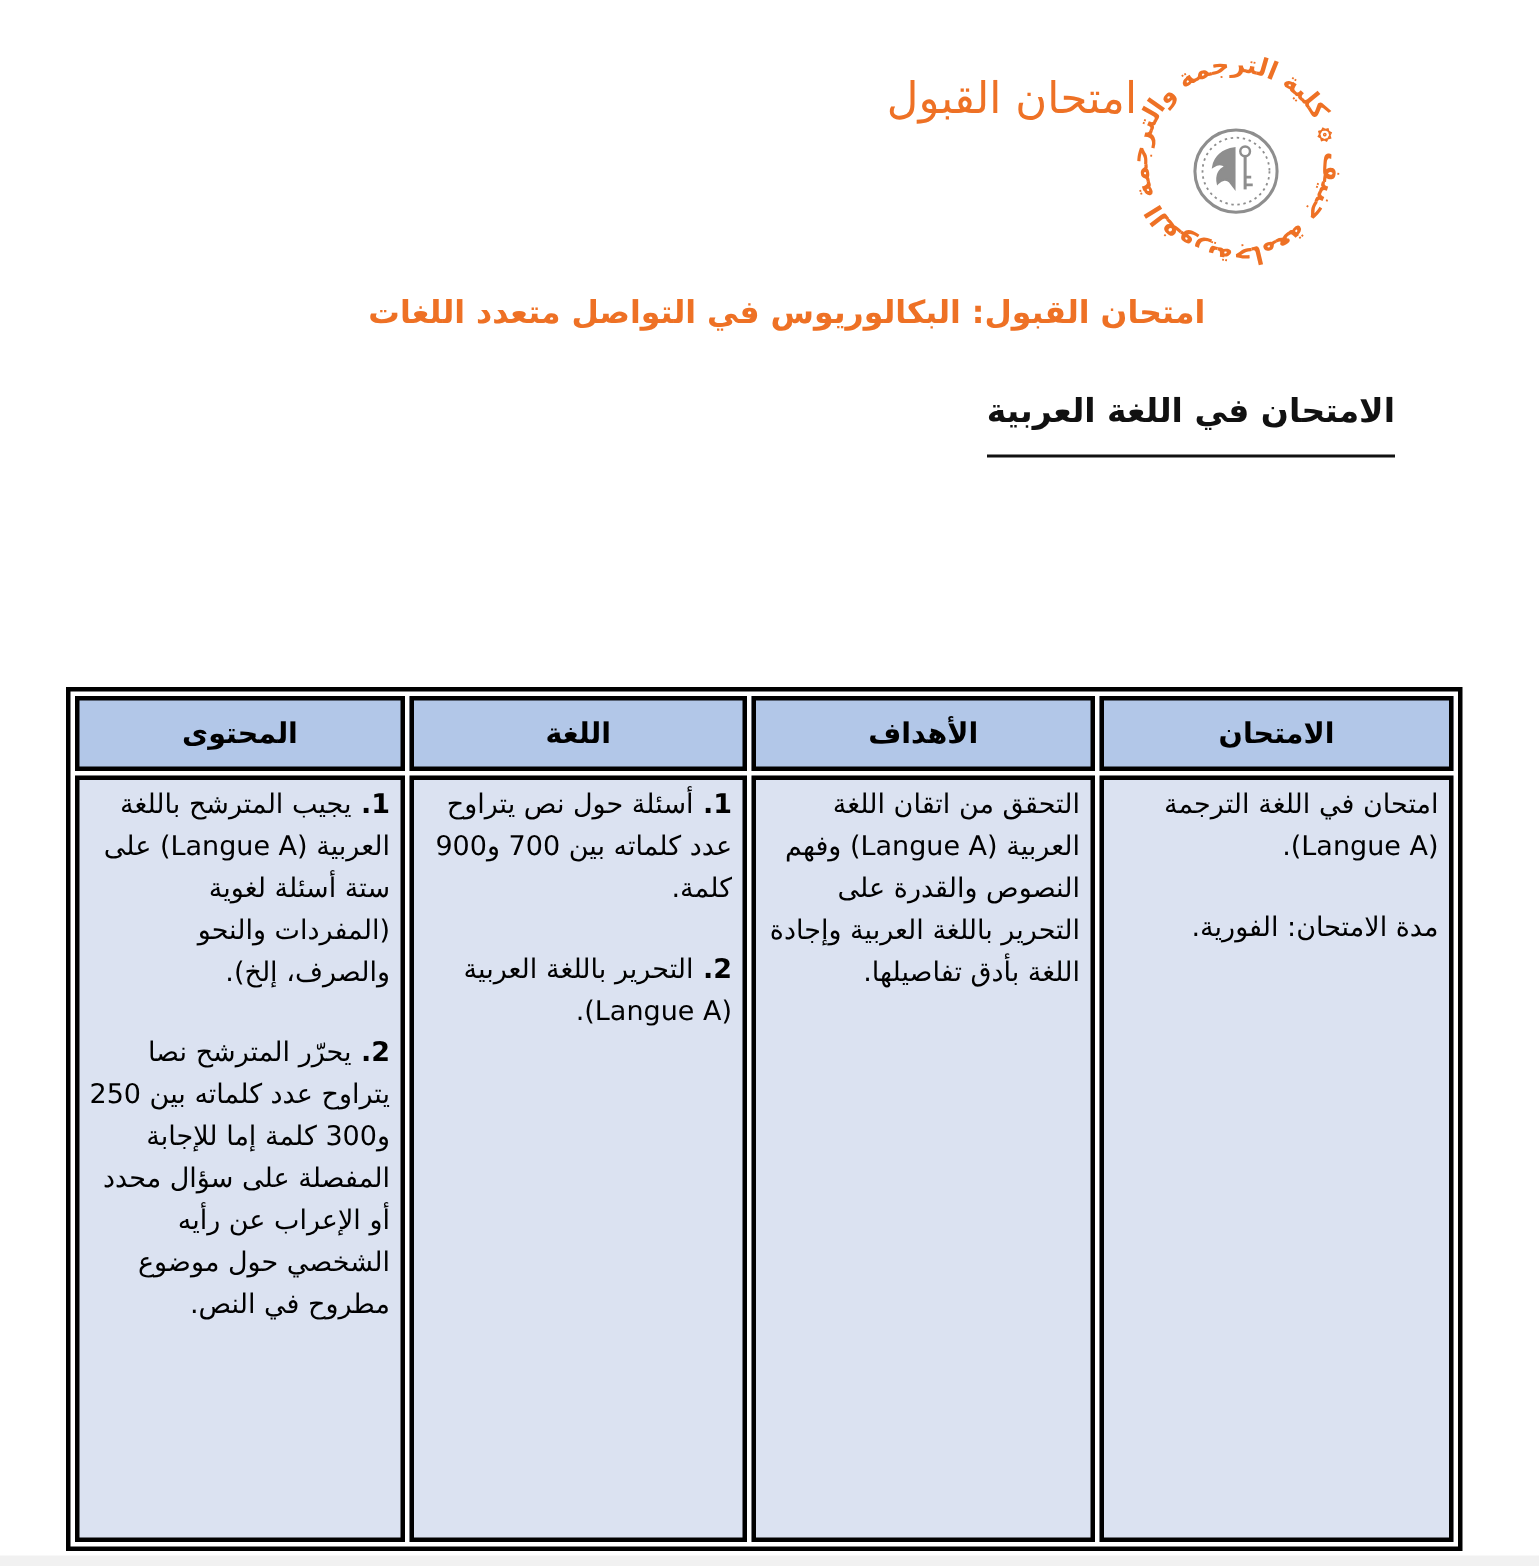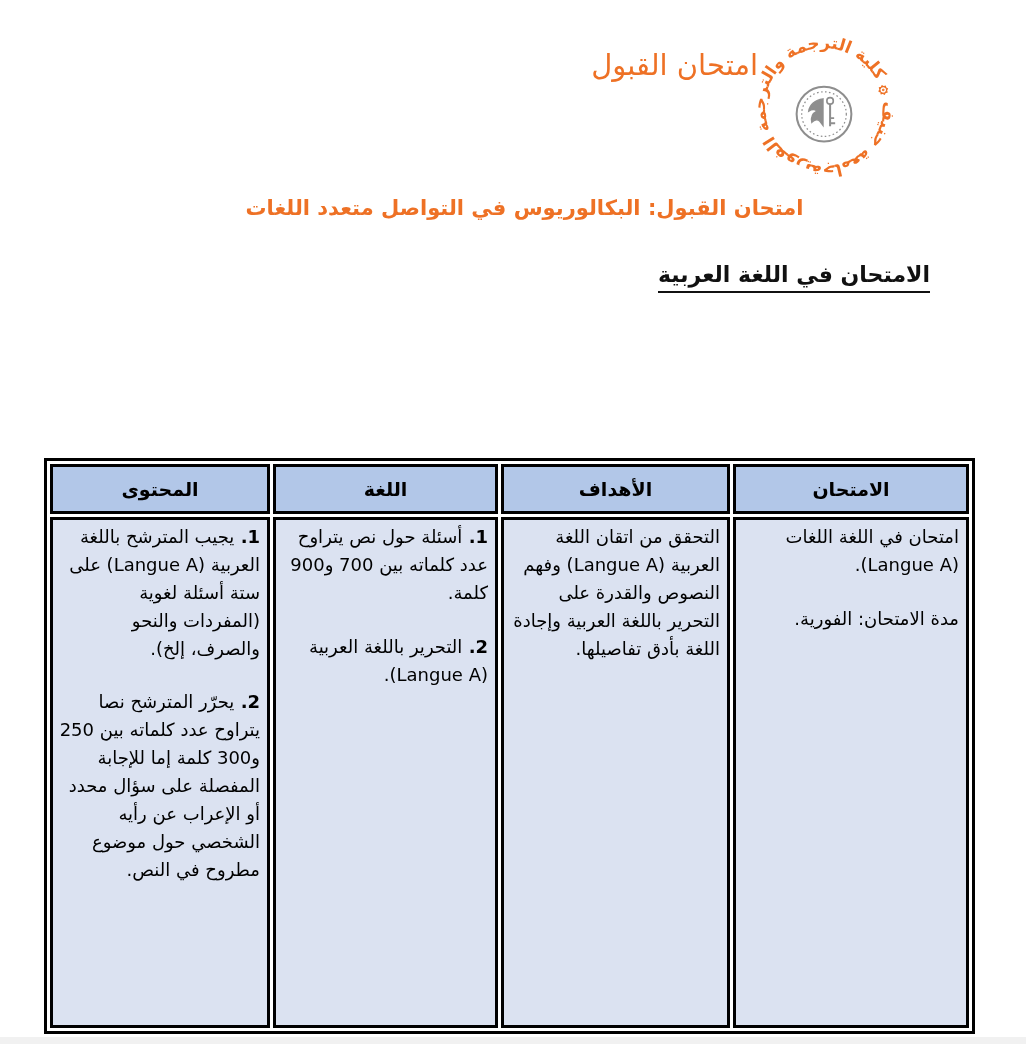--- a/index.html
+++ b/index.html
@@ -59,21 +59,21 @@
   }
   .section-heading{
     position:absolute;
     top:262px;
     right:96px;
     direction:rtl;
     font-size:22px;
     font-weight:bold;
     color:#111111;
     border-bottom:2.5px solid #111111;
-    padding-bottom:4px;
+    padding-bottom:16px;
     white-space:nowrap;
   }
   
   .exam-table{
     position:absolute;
     top:458px;
     left:44px;
     direction:rtl;
     border-collapse:separate;
     border-spacing:3px;
@@ -168,21 +168,21 @@
           <th>الامتحان</th>
           <th>الأهداف</th>
           <th>اللغة</th>
           <th>المحتوى</th>
         </tr>
     </thead>
     <tbody>
       <tr id="tbody-row">
           <td>
             <div class="cellbox">
-              <p>امتحان في اللغة اللغات (Langue A).</p>
+              <p>امتحان في اللغة الترجمة (Langue A).</p>
               <p>مدة الامتحان: الفورية.</p>
             </div>
           </td>
           <td>
             <div class="cellbox">
               <p>التحقق من اتقان اللغة العربية (Langue A) وفهم النصوص والقدرة على التحرير باللغة العربية وإجادة اللغة بأدق تفاصيلها.</p>
             </div>
           </td>
           <td>
             <div class="cellbox">

